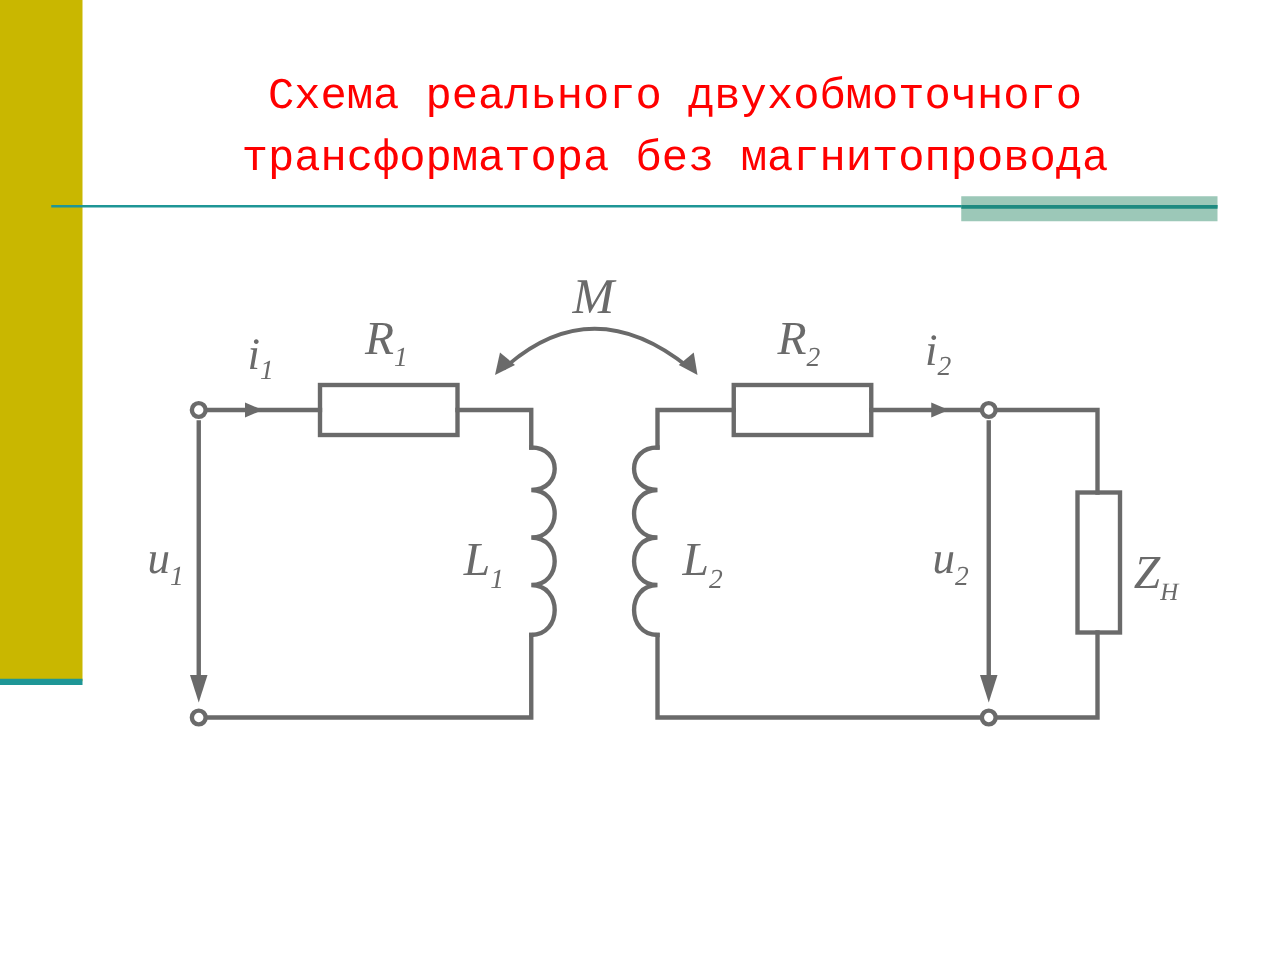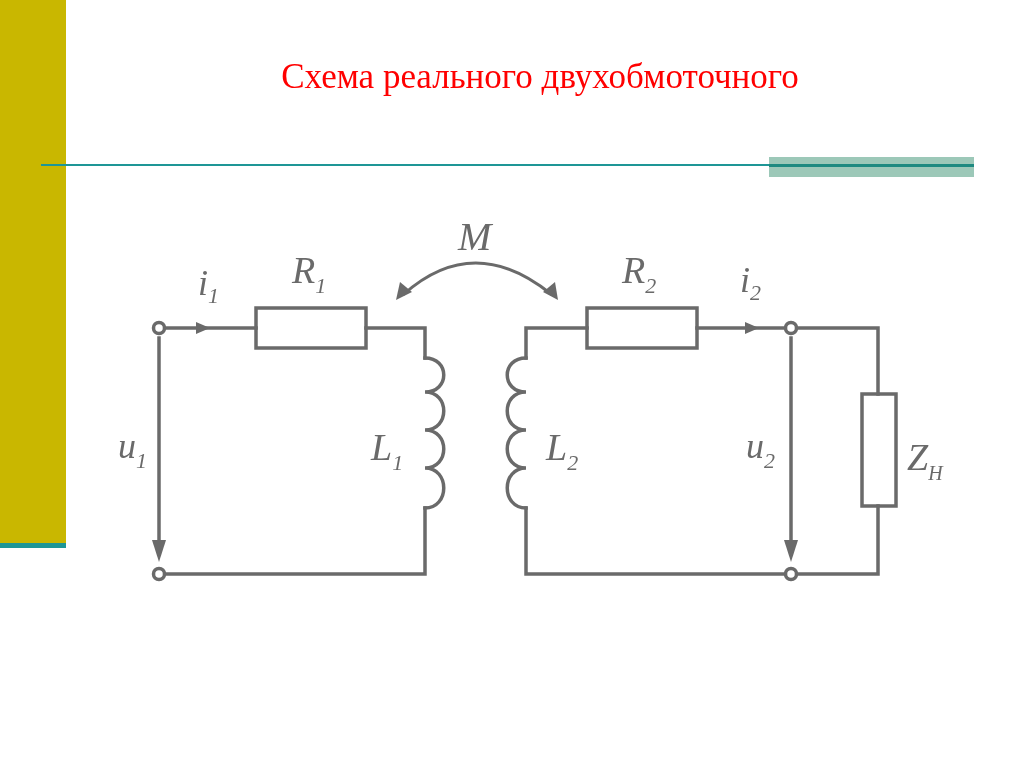--- a/index.html
+++ b/index.html
@@ -2,36 +2,37 @@
 <html><head>
   <meta charset="utf-8">
   <style>
     html, body { margin: 0; padding: 0; background: #ffffff; }
     body { width: 1024px; height: 767px; position: relative; overflow: hidden; font-family: "Liberation Serif", serif; }
     .side-bar { position: absolute; left: 0; top: 0; width: 66px; height: 545px; background: #c9b700; }
     .side-bar-edge { position: absolute; left: 0; top: 543px; width: 66px; height: 5px; background: #1e9696; }
     .title-rule { position: absolute; left: 41px; top: 164px; width: 933px; height: 2px; background: #1e9696; }
     .title-rule-block { position: absolute; left: 769px; top: 157px; width: 205px; height: 20px; background: #9cc8b8; }
     .title-rule-over { position: absolute; left: 769px; top: 164px; width: 205px; height: 3px; background: #1e8a80; }
-    .title { position: absolute; left: 120px; top: 52px; width: 840px; text-align: center; color: #ff0000; font-size: 35px; line-height: 50px; font-family: Liberation Serif, serif; }
+    .title { position: absolute; left: 120px; top: 52px; width: 840px; text-align: center; color: #ff0000; font-size: 35px; line-height: 50px; font-family: Liberation Mono, monospace; }
     .title div { white-space: nowrap; }
     .diagram { position: absolute; left: 0; top: 0; width: 1024px; height: 767px; }
     .lbl { font-family: "Liberation Serif", serif; font-style: italic; fill: #6a6a6a; }
   </style>
 </head>
 <body>
 
 <div class="side-bar"></div>
 <div class="side-bar-edge"></div>
 <div class="title-rule"></div>
 <div class="title-rule-block"></div>
 <div class="title-rule-over"></div>
 
 <div class="title">
   <div>Схема реального двухобмоточного</div>
+  <div>трансформатора без магнитопровода</div>
 </div>
 
 <svg class="diagram" viewBox="0 0 1024 767" xmlns="http://www.w3.org/2000/svg">
   <defs>
     <marker id="arrowDown" markerWidth="10" markerHeight="14" refX="5" refY="12" orient="auto" markerUnits="userSpaceOnUse">
       <path d="M0,0 L10,0 L5,14 Z" fill="#6a6a6a"></path>
     </marker>
   </defs>
   <g stroke="#6a6a6a" stroke-width="3.5" fill="none" stroke-linecap="square">
 

